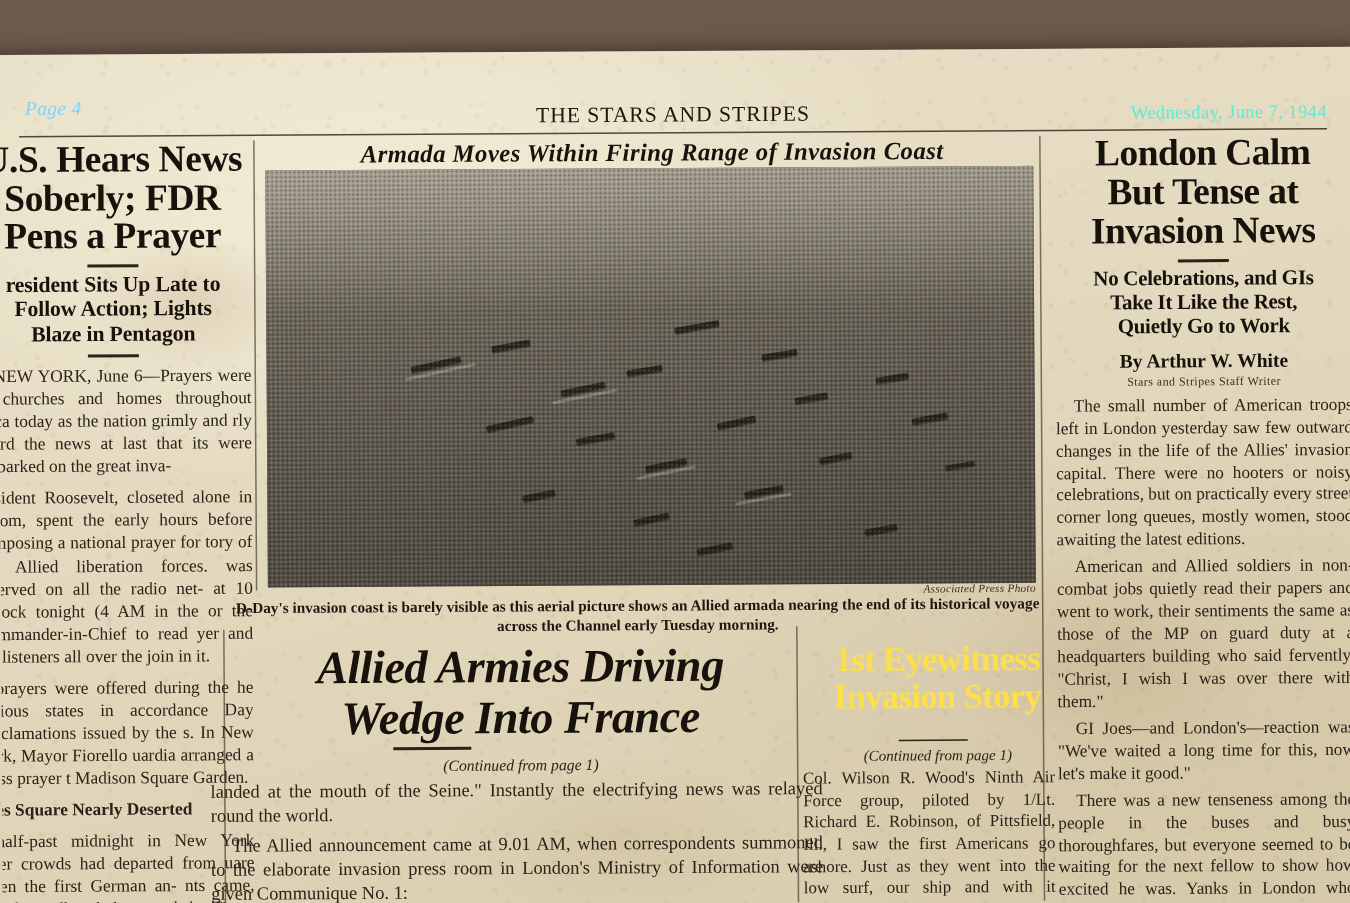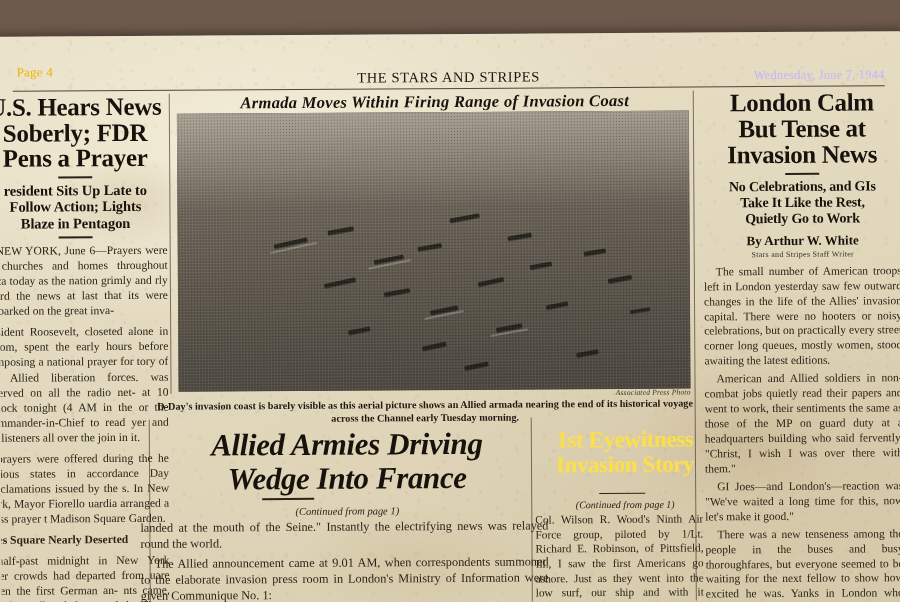--- a/index.html
+++ b/index.html
@@ -33,24 +33,24 @@
       radial-gradient(circle at 28% 62%, rgba(120,95,60,.16) 0 1.5px, transparent 2px),
       radial-gradient(circle at 64% 81%, rgba(120,95,60,.18) 0 1.5px, transparent 2px),
       radial-gradient(circle at 91% 57%, rgba(120,95,60,.15) 0 1.5px, transparent 2px);
     background-size:37px 41px,53px 47px,43px 39px,61px 57px,49px 53px,67px 61px;}
   .stain{position:absolute;border-radius:50%;pointer-events:none;}
 
   
   .page{position:absolute;left:0;top:0;width:900px;height:602px;
     transform:rotate(-0.35deg);transform-origin:450px 300px;}
 
-  .folio{position:absolute;left:18px;top:62px;font-size:13px;color:#eab308;letter-spacing:.2px;}
+  .folio{position:absolute;left:18px;top:62px;font-style:italic;font-size:13px;color:#7dd3fc;letter-spacing:.2px;}
   .masthead{position:absolute;left:300px;top:69px;width:300px;text-align:center;
     font-size:14.5px;color:#1d1710;letter-spacing:.6px;}
-  .dateline{position:absolute;right:14px;top:70px;font-size:12.5px;color:#c4b5fd;letter-spacing:.2px;}
+  .dateline{position:absolute;right:14px;top:70px;font-size:12.5px;color:#5eead4;letter-spacing:.2px;}
   .rule-top{position:absolute;left:14px;top:88px;width:872px;height:0;
     border-top:1.6px solid #3a3026;opacity:.88;}
 
   
   .vrule{position:absolute;width:0;border-left:1px solid #4a3f31;opacity:.7;}
 
   
   .colL{position:absolute;left:-16px;top:92px;width:184px;}
   .hlL{font-weight:bold;text-align:center;color:#17120c;line-height:1.02;
     font-size:25px;letter-spacing:-.3px;}

